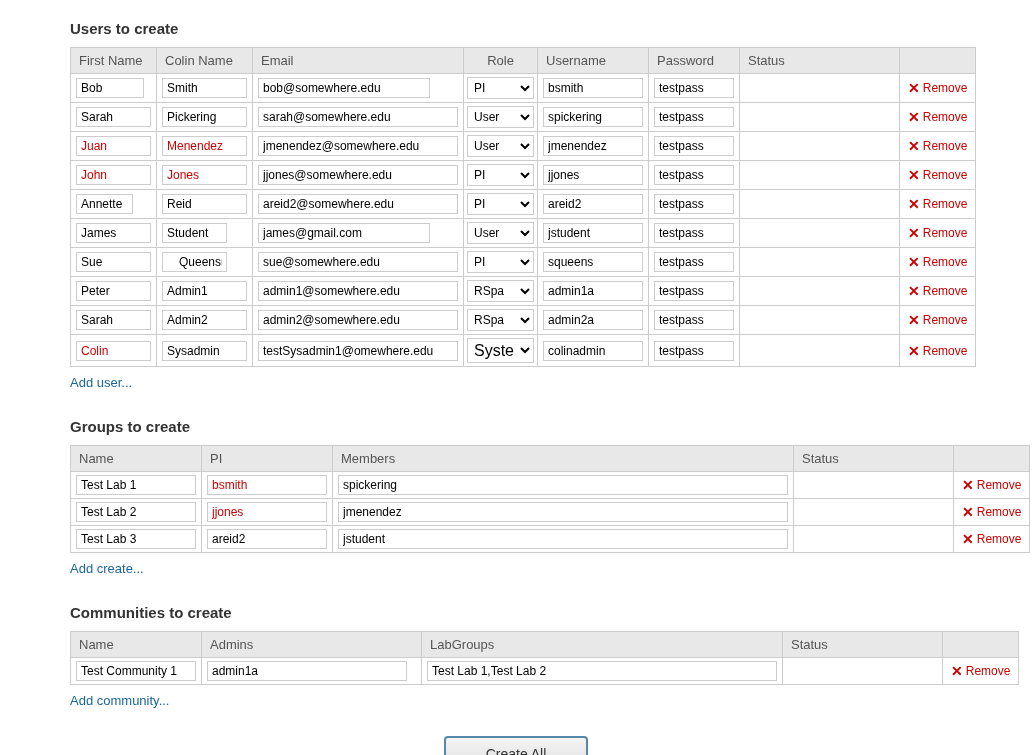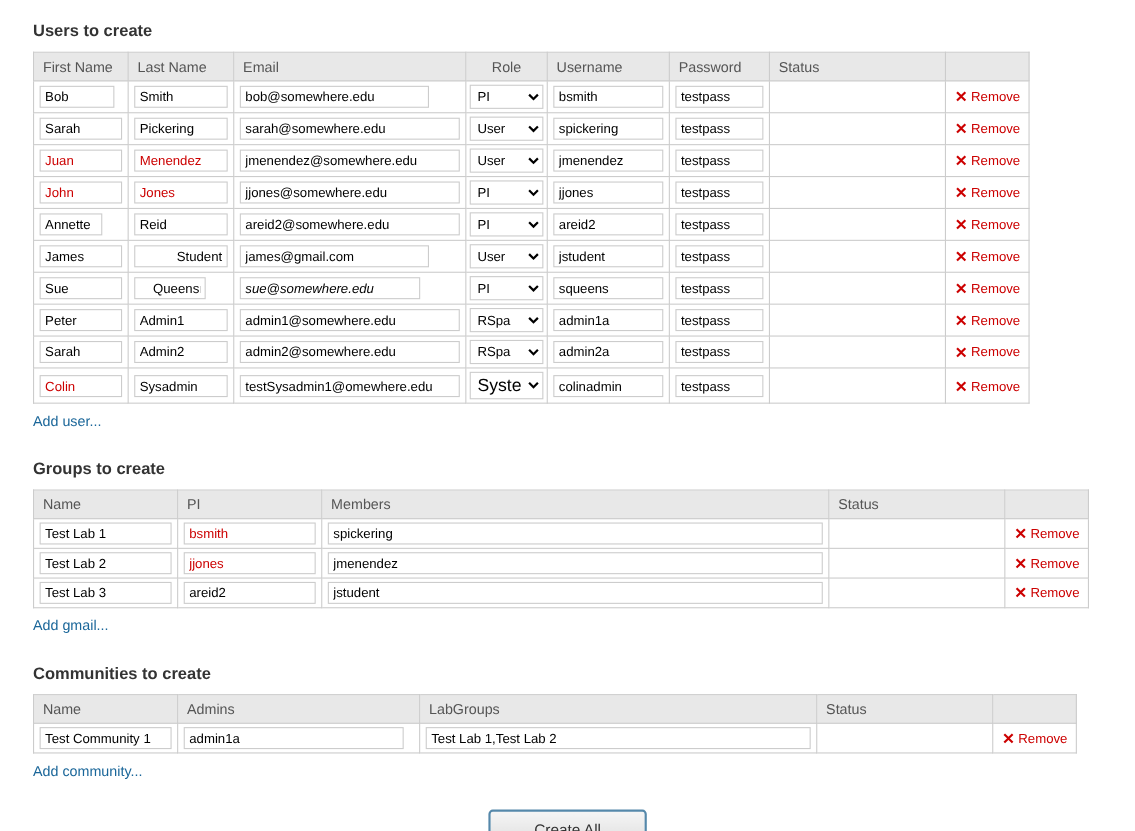--- a/index.html
+++ b/index.html
@@ -9,21 +9,21 @@
       background: #fff;
       color: #333;
       padding: 20px 30px;
     }
     h2 {
       font-size: 15px;
       font-weight: bold;
       margin-bottom: 10px;
       color: #333;
     }
-    .section { margin-bottom: 20px; }
+    .section { margin-bottom: 20px; margin-left: 40px; }
     table {
       border-collapse: collapse;
       width: auto;
     }
     th {
       background: #e8e8e8;
       border: 1px solid #ccc;
       padding: 5px 8px;
       text-align: left;
       font-weight: normal;
@@ -96,21 +96,21 @@
   </style>
 </head>
 <body>
 
 <div class="section">
   <h2>Users to create</h2>
   <table class="users-table">
     <thead>
       <tr>
         <th style="min-width:80px;">First Name</th>
-        <th style="min-width:90px;">Last Name</th>
+        <th style="min-width:90px;">Colin Name</th>
         <th style="min-width:210px;">Email</th>
         <th style="min-width:70px;text-align:center;">Role</th>
         <th style="min-width:110px;">Username</th>
         <th style="min-width:90px;">Password</th>
         <th class="status-col-th">Status</th>
         <th style="border:1px solid #ccc; background:#e8e8e8;"></th>
       </tr>
     </thead>
     <tbody id="users-tbody">
     <tr>
@@ -183,37 +183,37 @@
           <td style="min-width: 160px;"></td>
           <td class="remove-cell">
             <button class="remove-btn">
               <span class="x-mark">✕</span>
               <span> Remove</span>
             </button>
           </td>
         </tr>
         <tr>
           <td><input type="text" value="James" style="width: 75px;"></td>
-          <td><input type="text" value="Student" style="width: 85px; text-align: right;"></td>
+          <td><input type="text" value="Student" style="width: 65px;"></td>
           <td><input type="text" value="james@gmail.com" style="width: 172px;"></td>
           <td style="padding: 3px;"><select style="font-size: 12px; border: 1px solid rgb(204, 204, 204); width: 100%;"><option value="User">User</option><option value="PI">PI</option><option value="RSpa">RSpa</option><option value="Syste">Syste</option></select></td>
           <td><input type="text" value="jstudent" style="width: 100px;"></td>
           <td><input type="text" value="testpass" style="width: 80px;"></td>
           <td style="min-width: 160px;"></td>
           <td class="remove-cell">
             <button class="remove-btn">
               <span class="x-mark">✕</span>
               <span> Remove</span>
             </button>
           </td>
         </tr>
         <tr>
           <td><input type="text" value="Sue" style="width: 75px;"></td>
           <td><input type="text" value="Queensman" style="width: 65px; padding-left: 16px;"></td>
-          <td><input type="text" value="sue@somewhere.edu" style="width: 164px; font-style: italic;"></td>
+          <td><input type="text" value="sue@somewhere.edu" style="width: 200px;"></td>
           <td style="padding: 3px;"><select style="font-size: 12px; border: 1px solid rgb(204, 204, 204); width: 100%;"><option value="PI">PI</option><option value="User">User</option><option value="RSpa">RSpa</option><option value="Syste">Syste</option></select></td>
           <td><input type="text" value="squeens" style="width: 100px;"></td>
           <td><input type="text" value="testpass" style="width: 80px;"></td>
           <td style="min-width: 160px;"></td>
           <td class="remove-cell">
             <button class="remove-btn">
               <span class="x-mark">✕</span>
               <span> Remove</span>
             </button>
           </td>
@@ -315,21 +315,21 @@
           <td class="remove-cell">
             <button class="remove-btn">
               <span class="x-mark">✕</span>
               <span> Remove</span>
             </button>
           </td>
         </tr>
       </tbody>
   </table>
   <div class="add-link-row">
-    <button class="link-btn">Add gmail...</button>
+    <button class="link-btn">Add create...</button>
   </div>
 </div>
 
 <div class="section">
   <h2>Communities to create</h2>
   <table class="users-table">
     <thead>
       <tr>
         <th style="min-width:130px;">Name</th>
         <th style="min-width:220px;">Admins</th>

